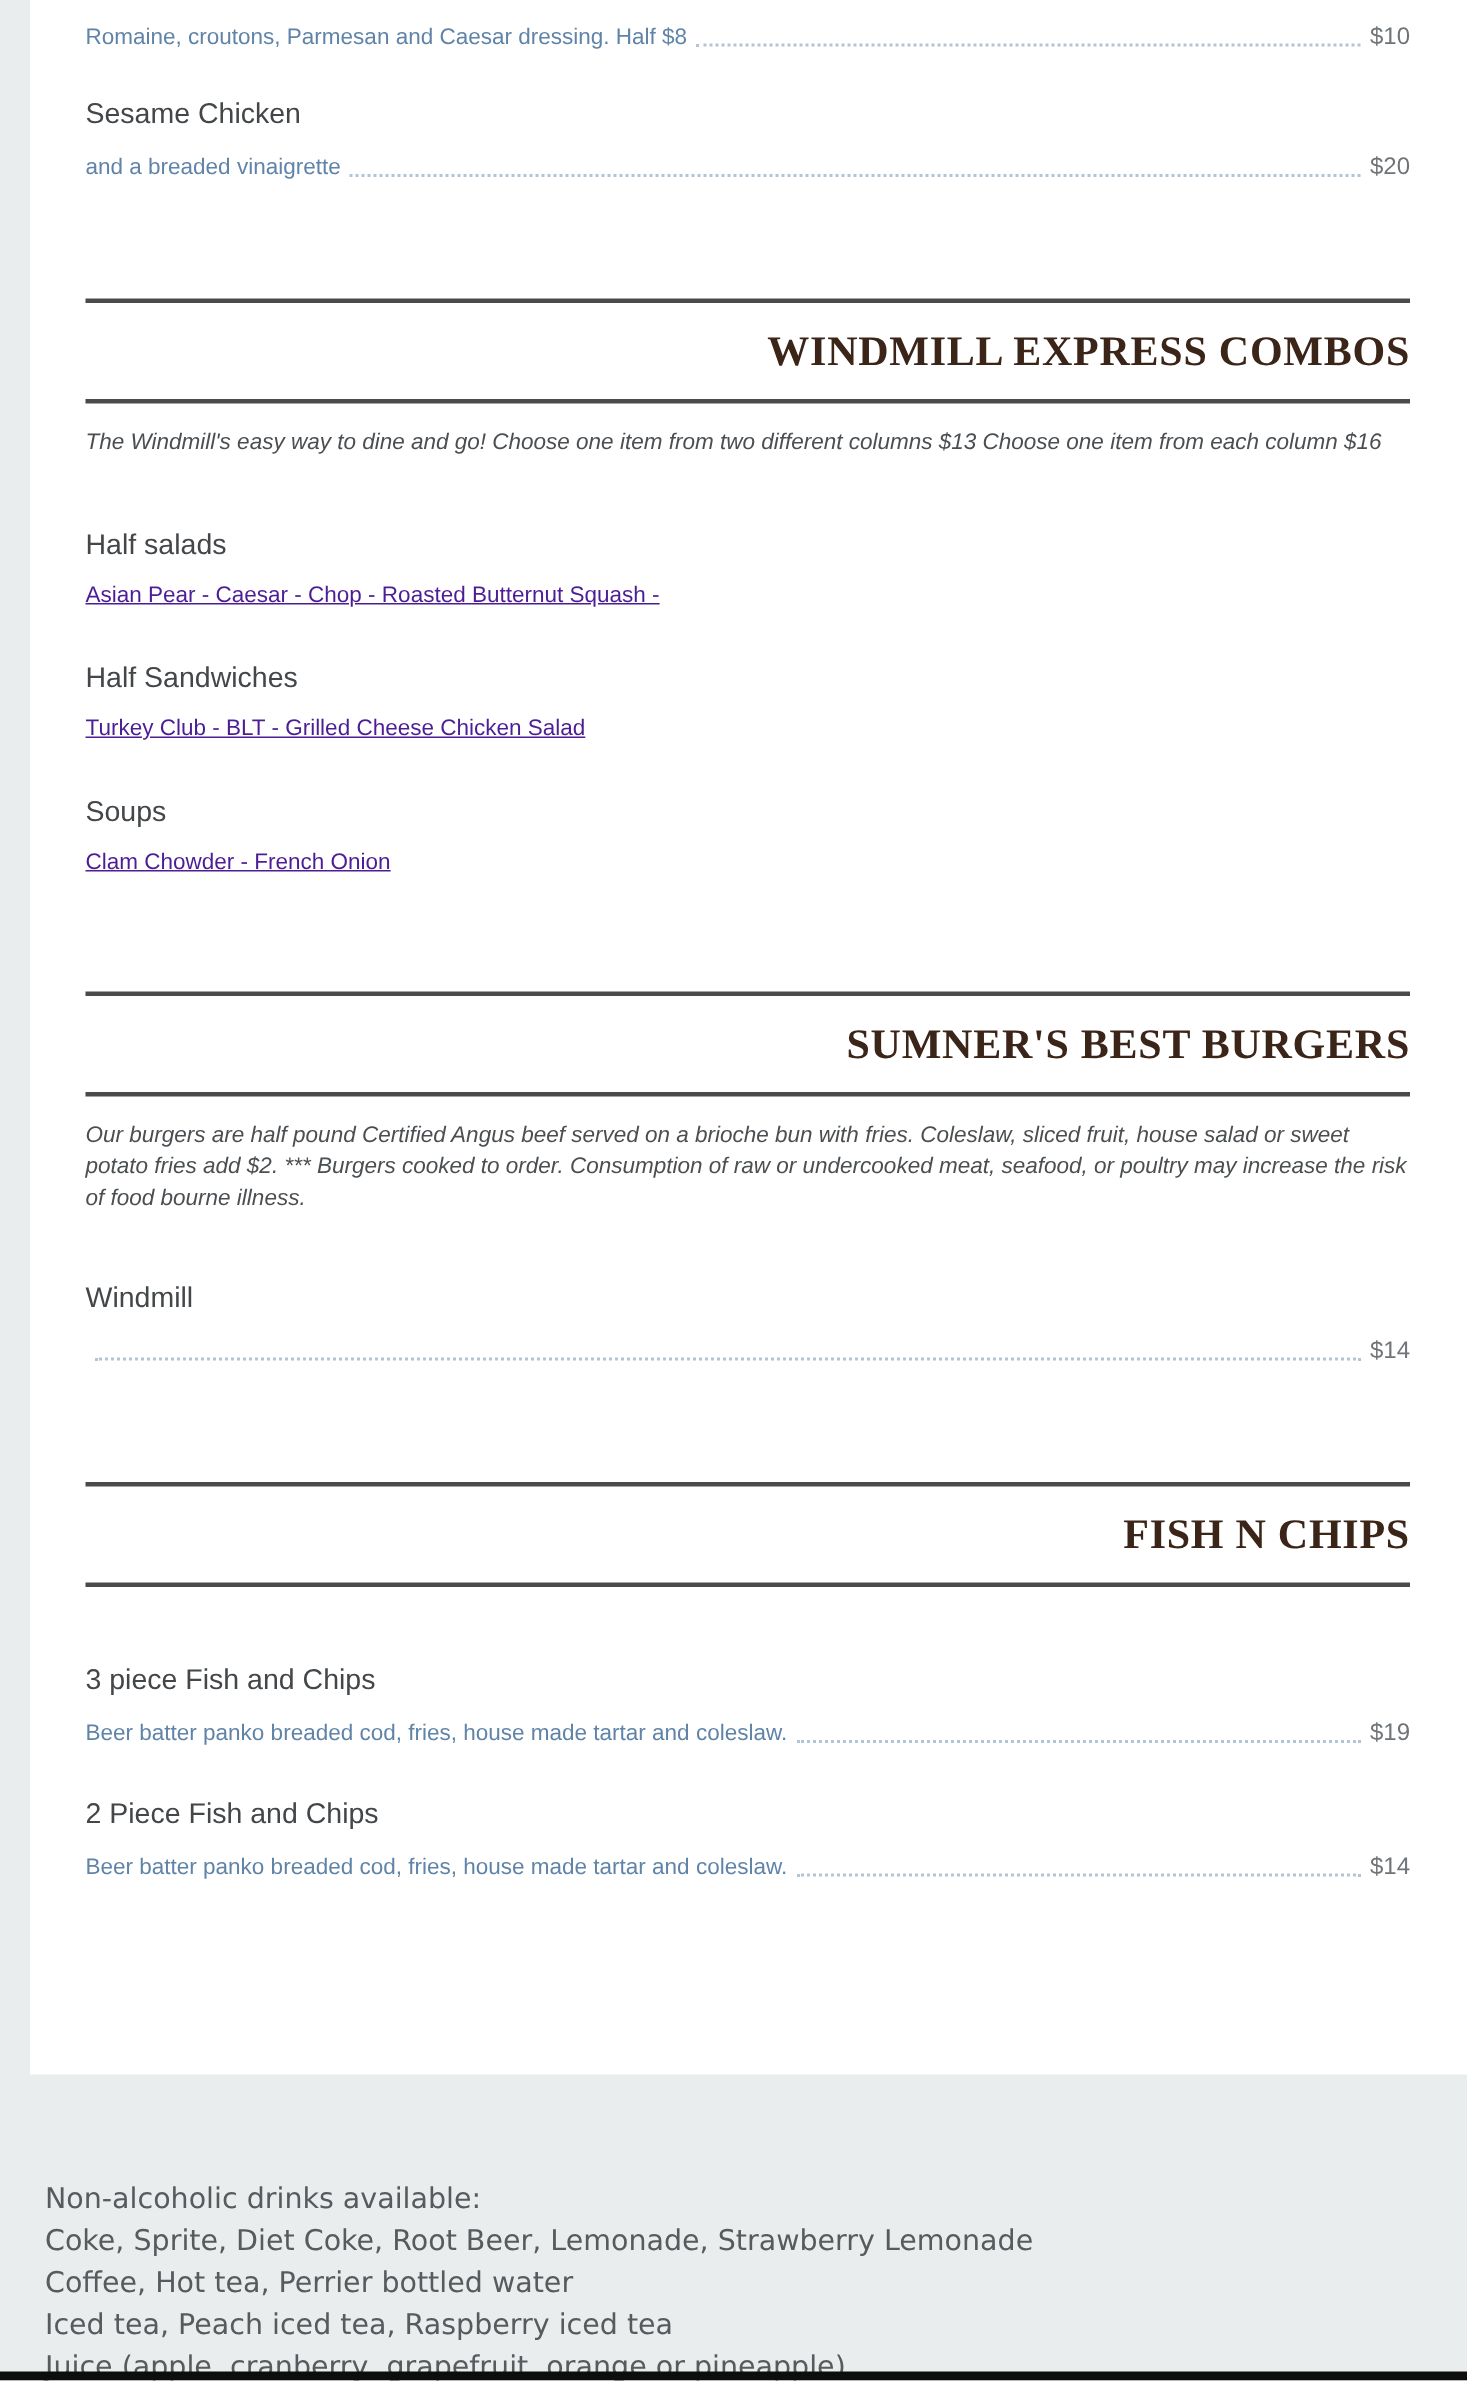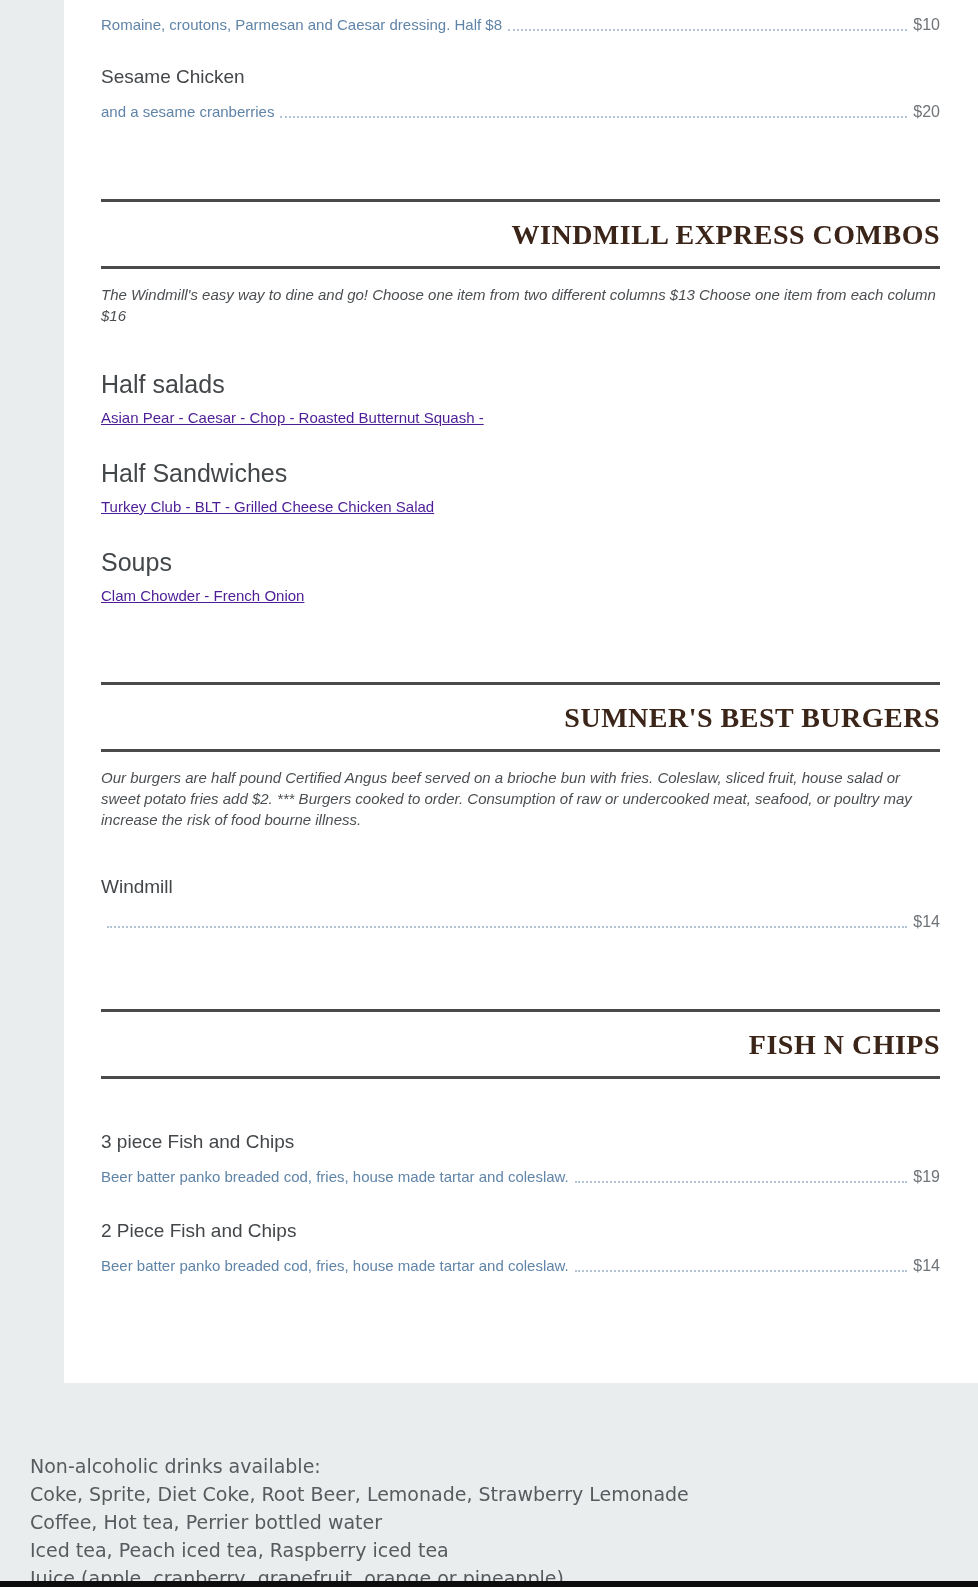--- a/index.html
+++ b/index.html
@@ -10,21 +10,20 @@
     font-family: "Liberation Sans", sans-serif;
     position: relative;
   }
   .card {
     position: absolute;
     left: 20px; top: 0; right: 0;
     height: 1383px;
     background: #ffffff;
     overflow: hidden;
     padding: 0 38px 0 37px;
-    margin-left: 44px;
   }
   
   .top-partial { margin-top: -10px; }
   .item-name {
     font-size: 19px; line-height: 21px;
     color: #43474a;
   }
   .item-desc {
     font-size: 15px; line-height: 22px;
     color: #6084a8;
@@ -64,21 +63,21 @@
     text-align: right;
   }
   .section-intro {
     margin-top: 15px;
     font-style: italic;
     font-size: 15px; line-height: 21px;
     color: #4b4f52;
   }
   
   .group-label {
-    font-size: 25px; line-height: 21px;
+    font-size: 19px; line-height: 21px;
     color: #43474a;
     margin-top: 35px;
   }
   .group-label.first { margin-top: 48px; }
   .group-options {
     font-size: 15px; line-height: 21px;
     color: #4c1d95;
     margin-top: 12px;
     text-decoration: underline;
   }
@@ -108,21 +107,21 @@
       <span class="txt">Romaine, croutons, Parmesan and Caesar dressing. Half $8</span>
       <span class="leader"></span>
       <span class="price">$10</span>
     </div>
   </div>
 
   <div class="menu-item mt-item">
     <div class="item-name">Sesame Chicken</div>
     <div class="item-desc">
       <span class="desc-last">
-        <span class="txt">and a sesame cranberries</span>
+        <span class="txt">and a breaded vinaigrette</span>
         <span class="leader"></span>
         <span class="price">$20</span>
       </span>
     </div>
   </div>
 
 
   <hr class="rule">
   <div class="section-title">WINDMILL EXPRESS COMBOS</div>
   <hr class="rule inner">

